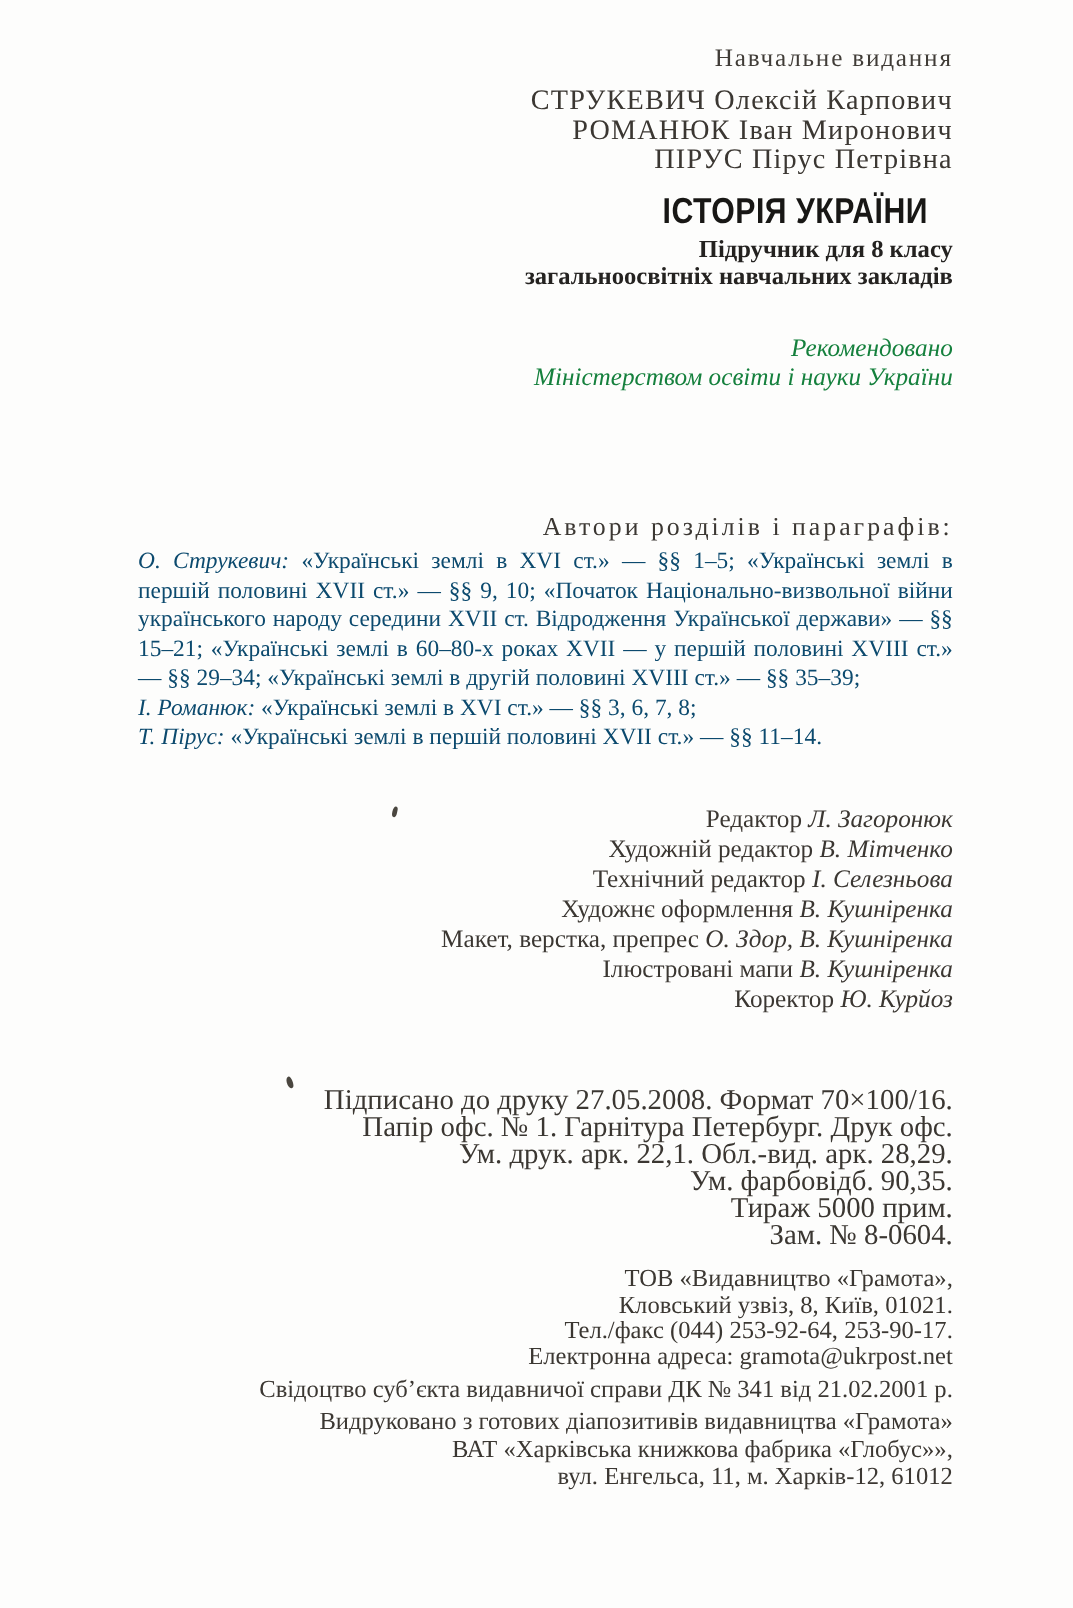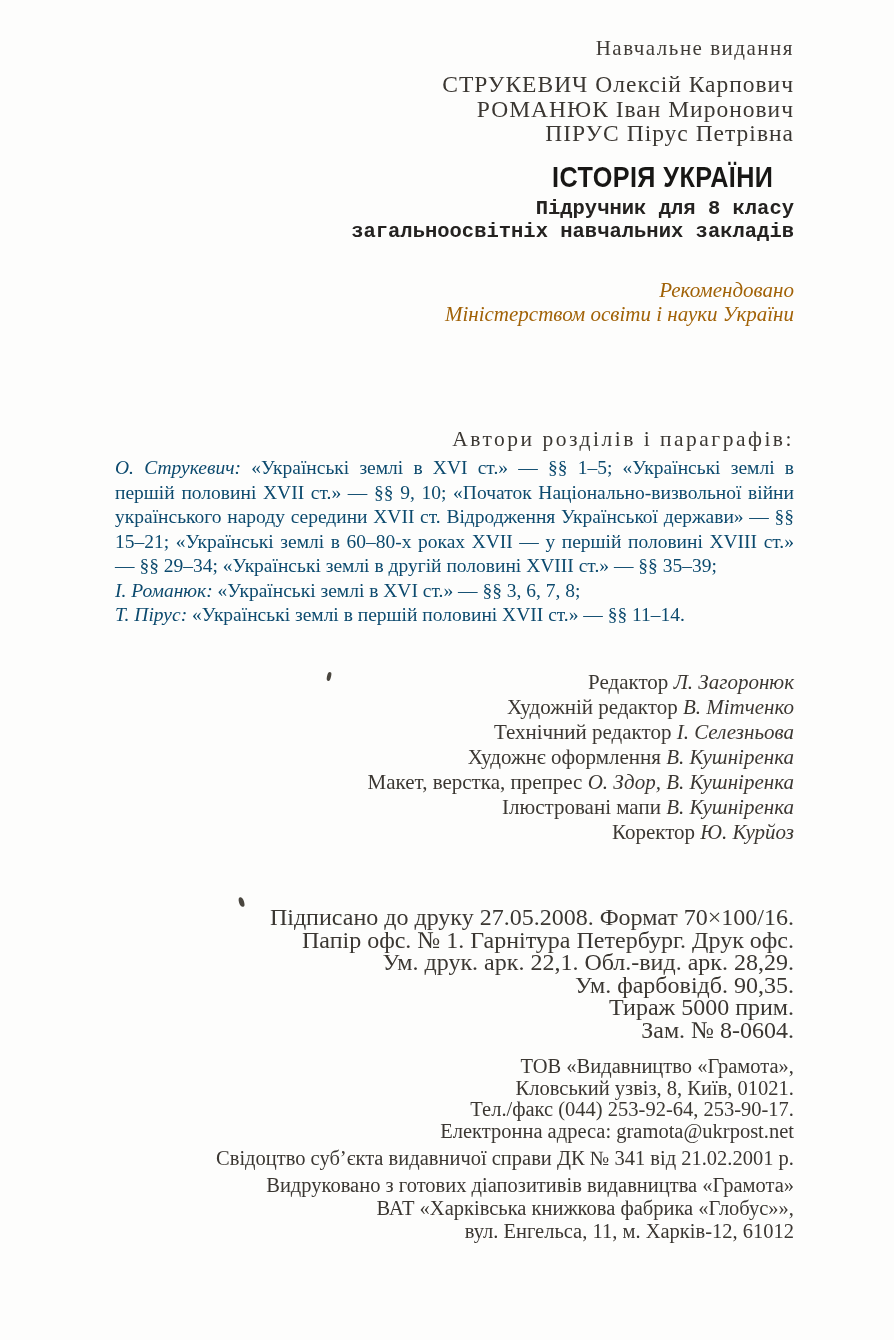--- a/index.html
+++ b/index.html
@@ -17,23 +17,23 @@
   .center { text-align: right; }
 
   .edition { top: 36px; font-size: 21px; letter-spacing: 1.5px; color: #403c37; }
 
   .authors { top: 72px; font-size: 23.5px; line-height: 24.5px; letter-spacing: 1px; color: #3b3732; }
 
   .title { top: 160px; font-size: 30px; line-height: 34px; font-weight: bold;
            font-family: "Liberation Sans", "DejaVu Sans", sans-serif; color: #181715; }
   .title-scale { display: inline-block; transform: scaleX(0.84); transform-origin: center; letter-spacing: 0.5px; }
 
-  .subtitle { top: 197px; font-size: 20.5px; line-height: 23px; font-weight: bold; color: #242220; font-family: Liberation Mono, monospace; }
+  .subtitle { top: 197px; font-size: 20.5px; line-height: 23px; font-weight: bold; color: #242220; }
 
-  .recommend { top: 278px; font-size: 21px; line-height: 24px; font-style: italic; color: #a16207; }
+  .recommend { top: 278px; font-size: 21px; line-height: 24px; font-style: italic; color: #15803d; }
 
   .contrib-heading { top: 427px; font-size: 21.5px; letter-spacing: 2.5px; color: #3b3732; }
 
   .contribs { top: 456px; font-size: 19.5px; line-height: 24.5px; color: #0c4a6e; }
   .contribs p { margin: 0; text-align: justify; }
   .contribs .c-name { font-style: italic; }
 
   .credits { top: 670px; font-size: 21px; line-height: 25px; color: #3b3732; }
   .credits .c-person { font-style: italic; }
 

